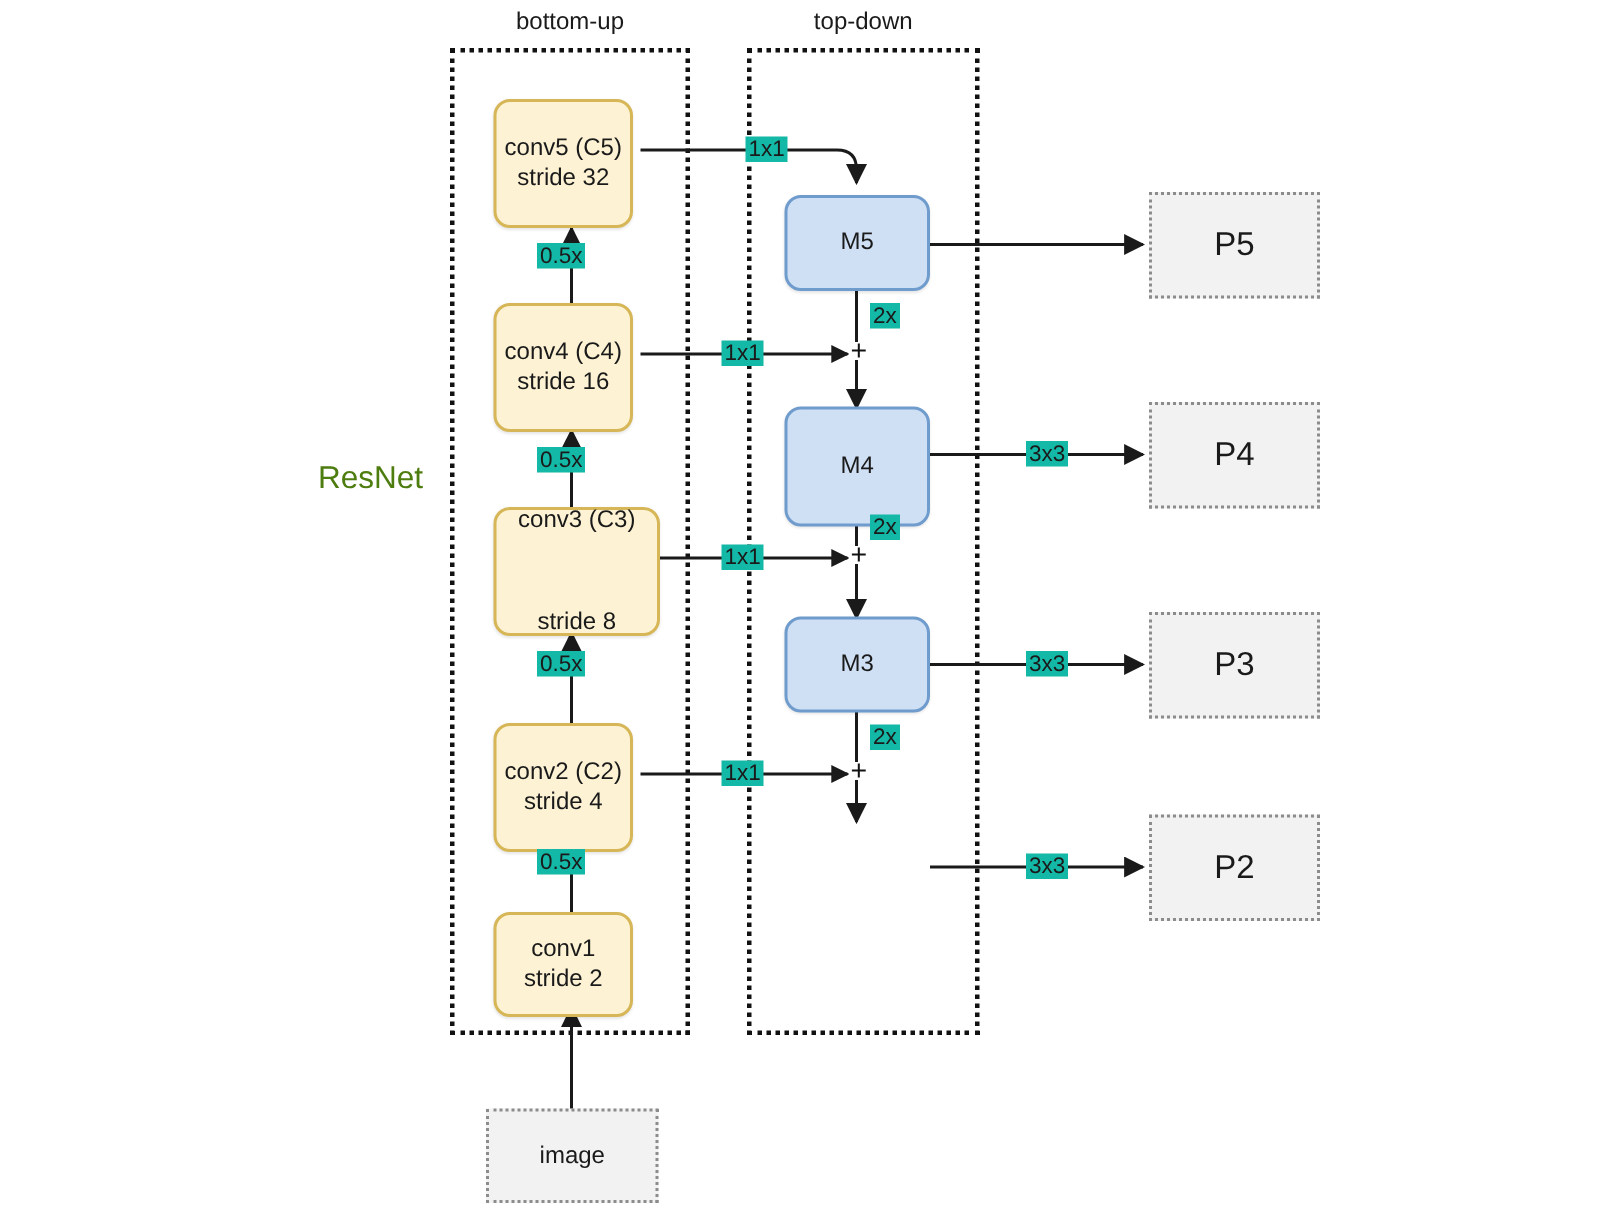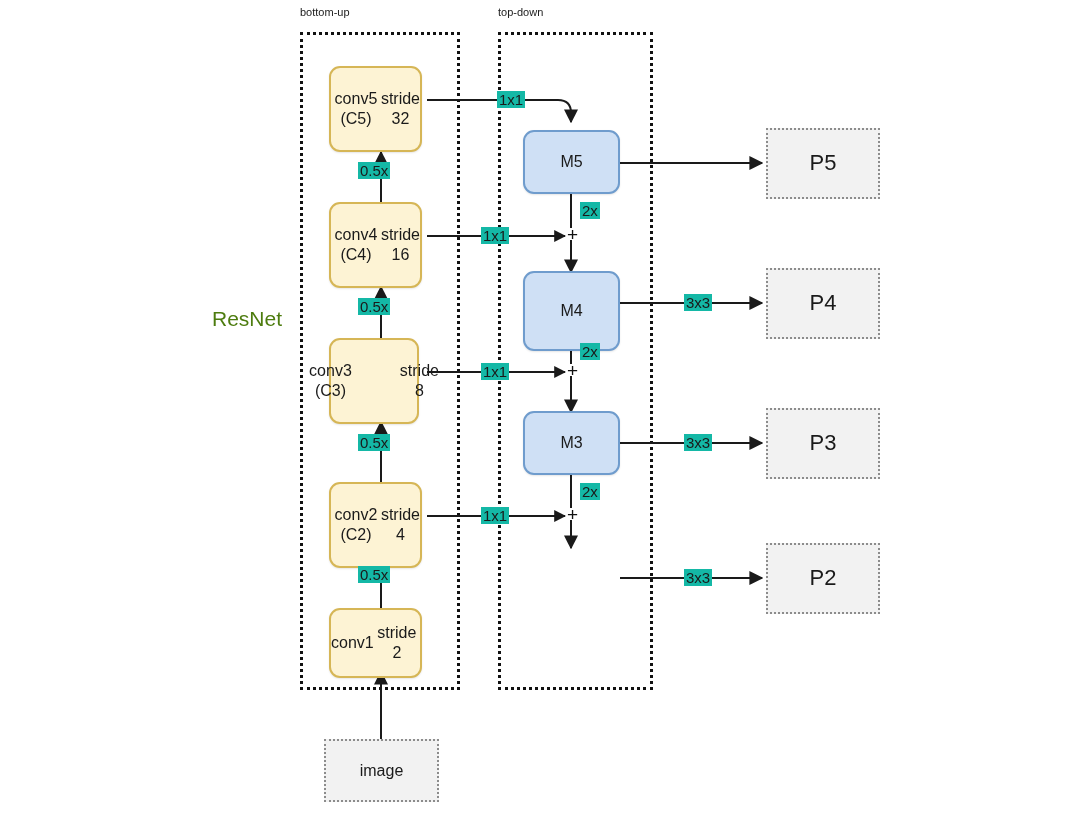--- a/index.html
+++ b/index.html
@@ -19,21 +19,21 @@
     position: absolute;
     left: 0;
     top: 0;
     width: 1080px;
     height: 816px;
   }
   .node {
     position: absolute;
     box-sizing: border-box;
     display: flex;
-    flex-direction: row;
+    flex-direction: column;
     align-items: center;
     justify-content: center;
     text-align: center;
     line-height: 1.22;
   }
   .conv-node {
     background: #fdf3d4;
     border: 2px solid #d6b656;
     border-radius: 11px;
     color: #1a1a1a;
@@ -61,23 +61,24 @@
     font-size: 16px;
   }
   .group-box {
     position: absolute;
     box-sizing: border-box;
     border: 3px dotted #111111;
     background: transparent;
   }
   .group-title {
     position: absolute;
-    font-size: 11px;
-    color: #1a1a1a;
-    white-space: nowrap;
+    font-size: 16px;
+    color: #1a1a1a;
+    white-space: nowrap;
+    text-align: center;
   }
   .edge-label {
     position: absolute;
     font-size: 15px;
     color: #1a1a1a;
     background: #14b8a6;
     padding: 0 2px;
     white-space: nowrap;
   }
   .plus-label {
@@ -158,21 +159,21 @@
   <div class="node conv-node" style="left:329px; top:66px; width:93px; height:86px;">
     <span>conv5 (C5)</span>
     <span>stride 32</span>
   </div>
 
   <div class="node conv-node" style="left:329px; top:202px; width:93px; height:86px;">
     <span>conv4 (C4)</span>
     <span>stride 16</span>
   </div>
 
-  <div class="node conv-node" style="left:329px; top:338px; width:90px; height:86px;gap:48px;">
+  <div class="node conv-node" style="left:329px; top:338px; width:111px; height:86px;gap:48px;">
     <span>conv3 (C3)</span>
     <span>stride 8</span>
   </div>
 
   <div class="node conv-node" style="left:329px; top:482px; width:93px; height:86px;">
     <span>conv2 (C2)</span>
     <span>stride 4</span>
   </div>
 
   <div class="node conv-node" style="left:329px; top:608px; width:93px; height:70px;">

